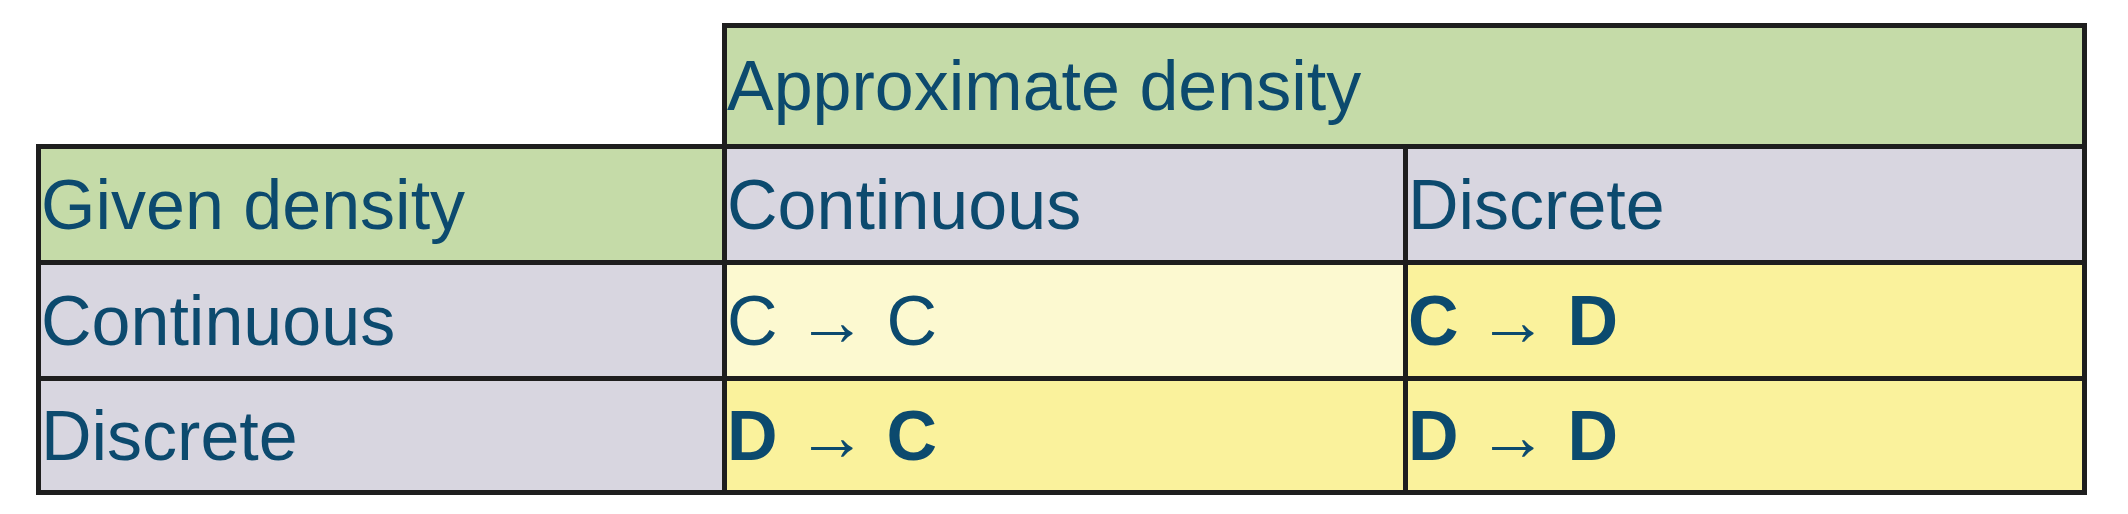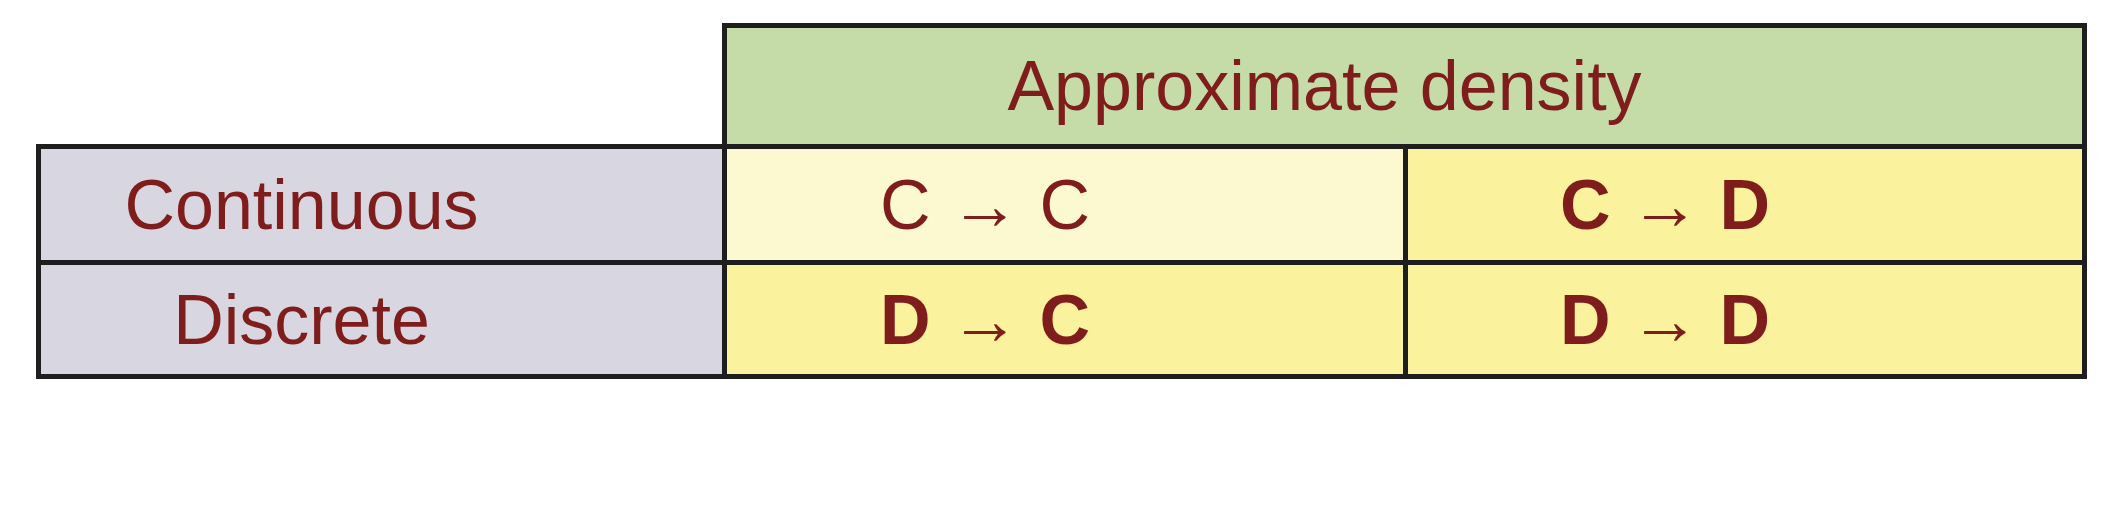--- a/index.html
+++ b/index.html
@@ -19,24 +19,24 @@
   }
   table.density-table {
     position: absolute;
     left: 36px;
     top: 23px;
     border-collapse: collapse;
     table-layout: fixed;
   }
   .density-table td {
     border: 5px solid #1e1e1e;
-    color: #7f1d1d;
+    color: #0c4a6e;
     font-size: 70px;
     line-height: 1;
-    text-align: center;
+    text-align: left;
     vertical-align: middle;
     
     padding: 0 160px 0 0;
     white-space: nowrap;
     overflow: hidden;
   }
   .density-table td.blank {
     border: none;
     background: transparent;
   }
@@ -57,20 +57,25 @@
     <colgroup>
       <col style="width:686px">
       <col style="width:681px">
       <col style="width:679px">
     </colgroup>
     <tbody>
         <tr class="r1">
       <td class="blank"></td>
       <td class="green" colspan="2">Approximate density</td>
     </tr>
+    <tr class="r2">
+      <td class="green">Given density</td>
+      <td class="lav">Continuous</td>
+      <td class="lav">Discrete</td>
+    </tr>
     <tr class="r3">
       <td class="lav">Continuous</td>
       <td data-tone="pale">C → C</td>
       <td data-tone="bright">C → D</td>
     </tr>
     <tr class="r4">
       <td class="lav">Discrete</td>
       <td data-tone="bright">D → C</td>
       <td data-tone="bright">D → D</td>
     </tr>

